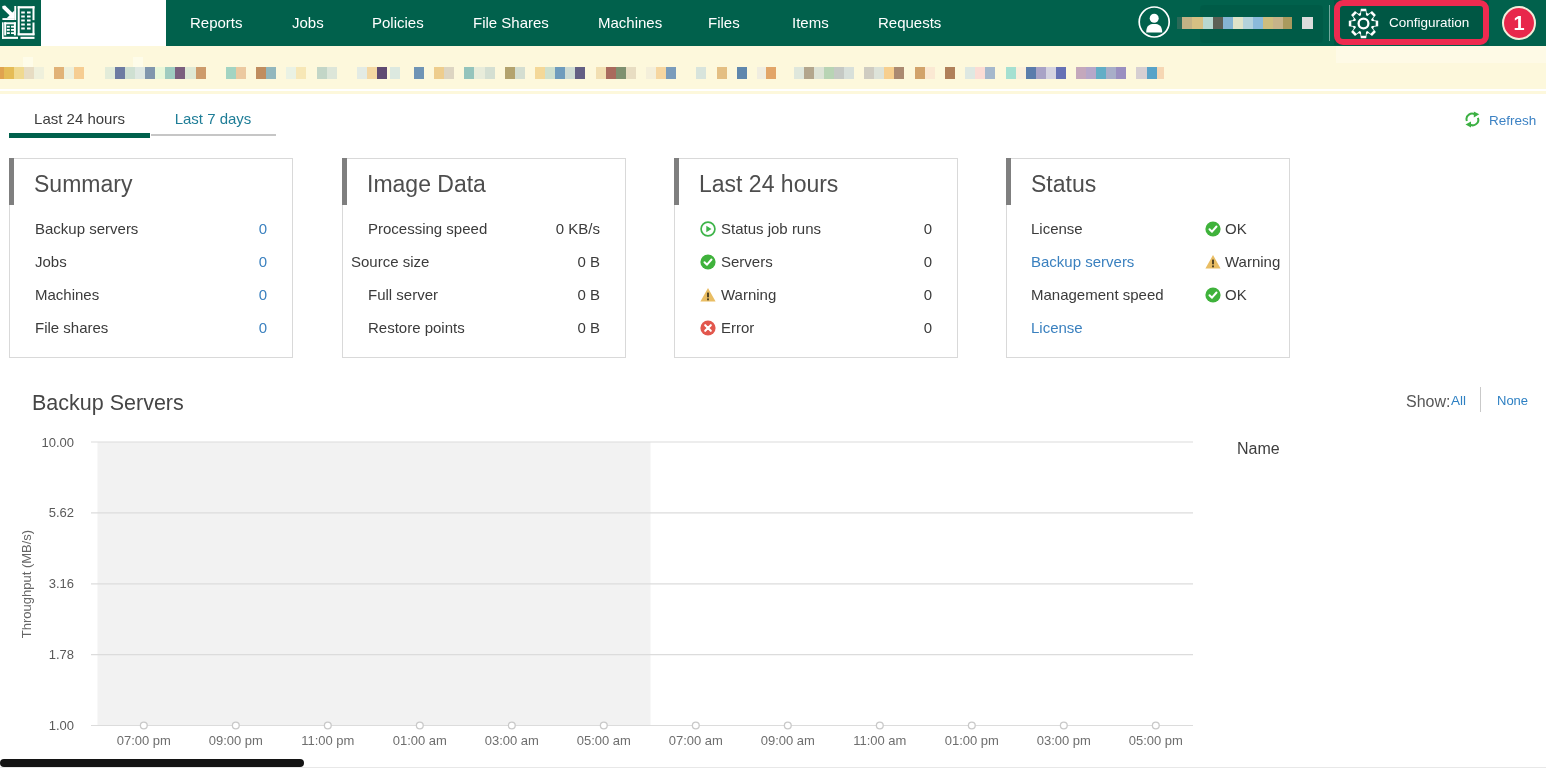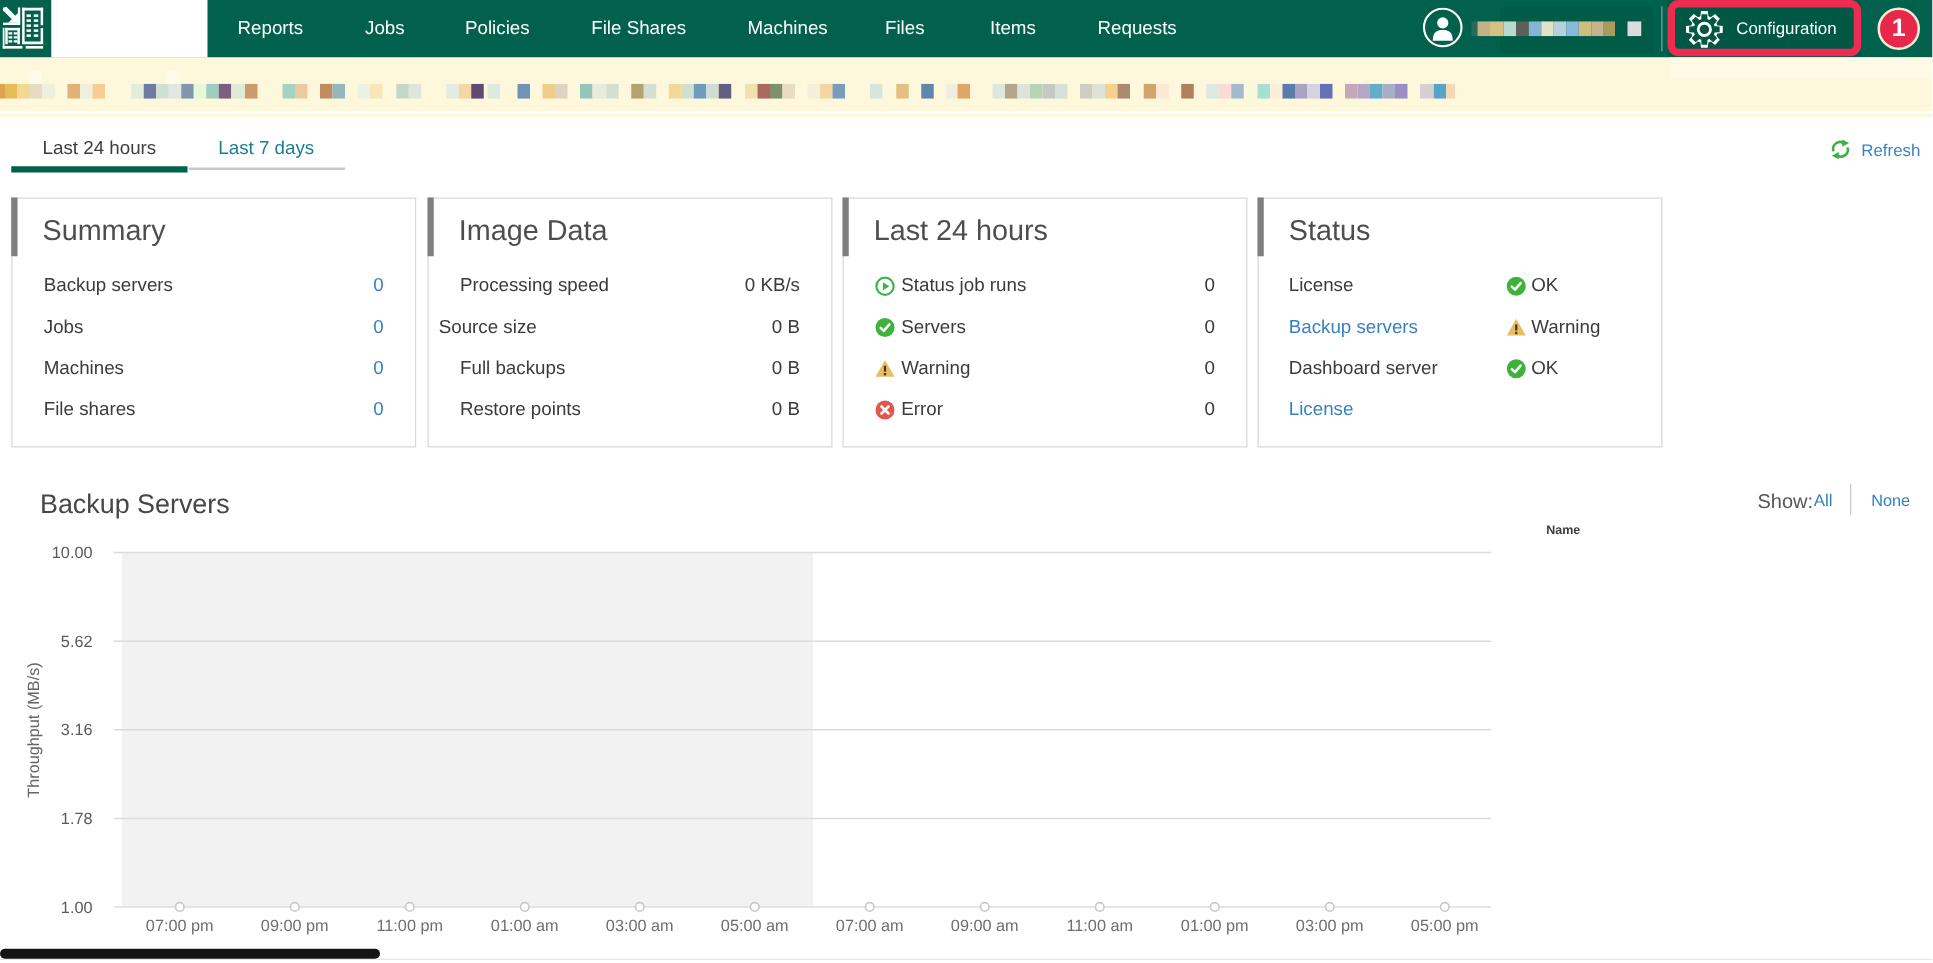--- a/index.html
+++ b/index.html
@@ -1,21 +1,21 @@
 <!DOCTYPE html>
 <html><head><meta charset="utf-8"><title>Dashboard</title>
 <style>
 *{margin:0;padding:0;box-sizing:border-box}
 body{font-family:"Liberation Sans",sans-serif;background:#fff}
 #page{position:relative;width:1546px;height:770px;overflow:hidden;background:#fff}
 .abs{position:absolute}
 .navitem{position:absolute;top:0;height:46px;line-height:46px;color:#fff;font-size:15px;white-space:nowrap}
 .row{position:absolute;height:22px;line-height:22px;font-size:15px;color:#3b3b3b;white-space:nowrap}
 .blue{color:#3a80bf}
-.card{position:absolute;top:158px;width:324px;height:200px;background:#fff;border:1px solid #d9d9d9}
+.card{position:absolute;top:158px;width:284px;height:200px;background:#fff;border:1px solid #d9d9d9}
 .accent{position:absolute;left:-1px;top:-1px;width:5px;height:47px;background:#7f7f7f}
 .ctitle{position:absolute;left:24px;top:12px;font-size:23px;color:#4e4e4e}
 .icon{position:absolute;left:0;top:3px}
 </style></head>
 <body>
 <div id="page">
 
 <div class="abs" style="left:0;top:0;width:1546px;height:46px;background:#01614c"></div>
 
 <svg class="abs" style="left:2px;top:5px" width="36" height="36" viewBox="0 0 36 36">
@@ -225,21 +225,21 @@
       <div class="row blue" style="right:25px;top:158px">0</div>
 </div>
 
 <div class="card" style="left:342px">
   <div class="accent"></div>
   <div class="ctitle">Image Data</div>
   <div class="row" style="left:25px;top:59px">Processing speed</div>
       <div class="row" style="right:25px;top:59px">0 KB/s</div>
   <div class="row" style="left:8px;top:92px">Source size</div>
       <div class="row" style="right:25px;top:92px">0 B</div>
-  <div class="row" style="left:25px;top:125px">Full backups</div>
+  <div class="row" style="left:25px;top:125px">Full server</div>
       <div class="row" style="right:25px;top:125px">0 B</div>
   <div class="row" style="left:25px;top:158px">Restore points</div>
       <div class="row" style="right:25px;top:158px">0 B</div>
 </div>
 
 <div class="card" style="left:674px">
   <div class="accent"></div>
   <div class="ctitle">Last 24 hours</div>
   <div class="row" style="left:25px;top:59px;width:250px">
     <svg class="icon" width="16" height="16" viewBox="0 0 16 16">
@@ -283,36 +283,36 @@
         </svg>
     <span style="margin-left:20px">OK</span></div>
   <div class="row blue" style="left:24px;top:92px">Backup servers</div>
   <div class="row" style="left:198px;top:92px;width:100px">
     <svg class="icon" style="left:0" width="16" height="16" viewBox="0 0 16 16">
           <path d="M8 1 L15.6 14.4 L0.4 14.4 Z" fill="#e9bd63"></path>
           <rect x="7.1" y="5.6" width="1.8" height="4.7" fill="#43381f"></rect>
           <rect x="7.1" y="11.4" width="1.8" height="1.9" fill="#43381f"></rect>
         </svg>
     <span style="margin-left:20px">Warning</span></div>
-  <div class="row" style="left:24px;top:125px">Dashboard server</div>
+  <div class="row" style="left:24px;top:125px">Management speed</div>
   <div class="row" style="left:198px;top:125px;width:100px">
     <svg class="icon" style="left:0" width="16" height="16" viewBox="0 0 16 16">
           <circle cx="8" cy="8" r="7.6" fill="#3fb23b"></circle>
           <path d="M4.5 8.3 L7 10.7 L11.5 5.5" stroke="#fff" stroke-width="2" fill="none" stroke-linecap="round" stroke-linejoin="round"></path>
         </svg>
     <span style="margin-left:20px">OK</span></div>
   <div class="row blue" style="left:24px;top:158px">License</div>
 </div>
 
 <div class="abs" style="left:32px;top:391px;font-size:21.5px;color:#464646">Backup Servers</div>
 <div class="abs" style="left:1406px;top:393px;font-size:16px;color:#575757">Show:</div>
 <div class="abs" style="left:1451px;top:393px;font-size:13.5px;color:#2e80c3">All</div>
 <div class="abs" style="left:1480px;top:387px;width:1px;height:25px;background:#c9c9c9"></div>
 <div class="abs" style="left:1497px;top:393px;font-size:13px;color:#2e80c3">None</div>
-<div class="abs" style="left:1237px;top:419px;font-size:10px;font-weight:bold;color:#3e3e3e">Name</div>
+<div class="abs" style="left:1237px;top:440px;font-size:16px;font-weight:normal;color:#3e3e3e">Name</div>
 
 <svg class="abs" style="left:0;top:430px" width="1546" height="326" viewBox="0 0 1546 326" font-family="Liberation Sans, sans-serif">
   <rect x="97.5" y="12" width="553" height="283.5" fill="#f2f2f2"></rect>
   <line x1="91" x2="1193" y1="12.0" y2="12.0" stroke="#dcdcdc" stroke-width="1.2"></line>
       <line x1="91" x2="1193" y1="82.9" y2="82.9" stroke="#dcdcdc" stroke-width="1.2"></line>
       <line x1="91" x2="1193" y1="153.8" y2="153.8" stroke="#dcdcdc" stroke-width="1.2"></line>
       <line x1="91" x2="1193" y1="224.7" y2="224.7" stroke="#dcdcdc" stroke-width="1.2"></line>
       <line x1="91" x2="1193" y1="295.5" y2="295.5" stroke="#dcdcdc" stroke-width="1.2"></line>
   <text x="74" y="16.5" text-anchor="end" font-size="13" fill="#5a5a5a">10.00</text>
       <text x="74" y="87.4" text-anchor="end" font-size="13" fill="#5a5a5a">5.62</text>

